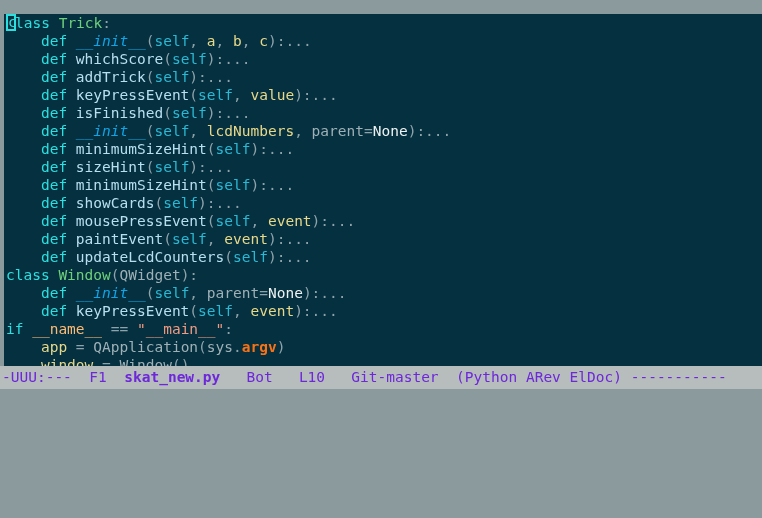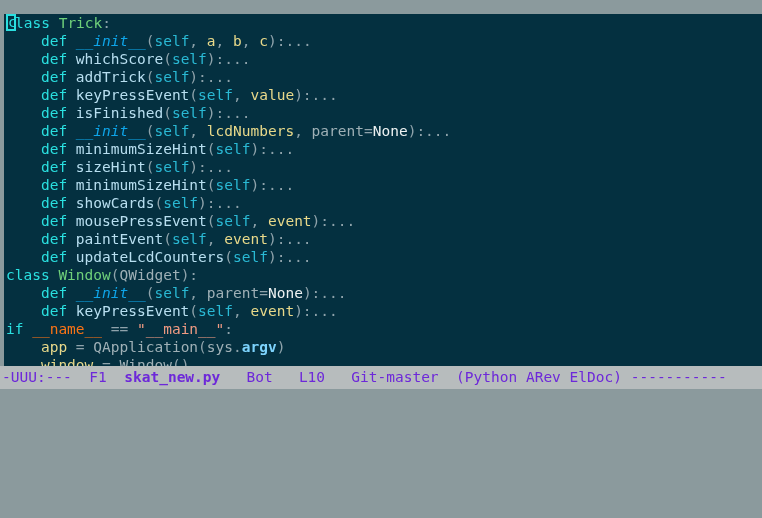--- a/index.html
+++ b/index.html
@@ -61,23 +61,23 @@
   .t-class   { color: #6fd07a; }           
   .t-fn      { color: #b8dff0; }           
   .t-dunder  { color: #0ea5e9; font-style: italic; }           
   .t-self    { color: #2ab9d4; }           
   .t-param   { color: #e8d98a; }           
   .t-punc    { color: #8fa3ab; }           
   .t-plain   { color: #9fb0b6; }           
   .t-builtin { color: #eef2f2; }           
   .t-str     { color: #ef9a82; }           
   .t-var     { color: #e8d98a; }           
-  .t-attr    { color: #7dd3fc; font-weight: bold; } 
+  .t-attr    { color: #f97316; font-weight: bold; } 
   .t-op      { color: #8fa3ab; }
-  .t-name    { color: #f97316; }
+  .t-name    { color: #fdba74; }
 
   
   .cursor-box {
     display: inline-block;
     box-sizing: border-box;
     border: 2px solid #2ae0e0;
     color: #2ae0e0;
     width: 10px;
     height: 17px;
     line-height: 13px;

